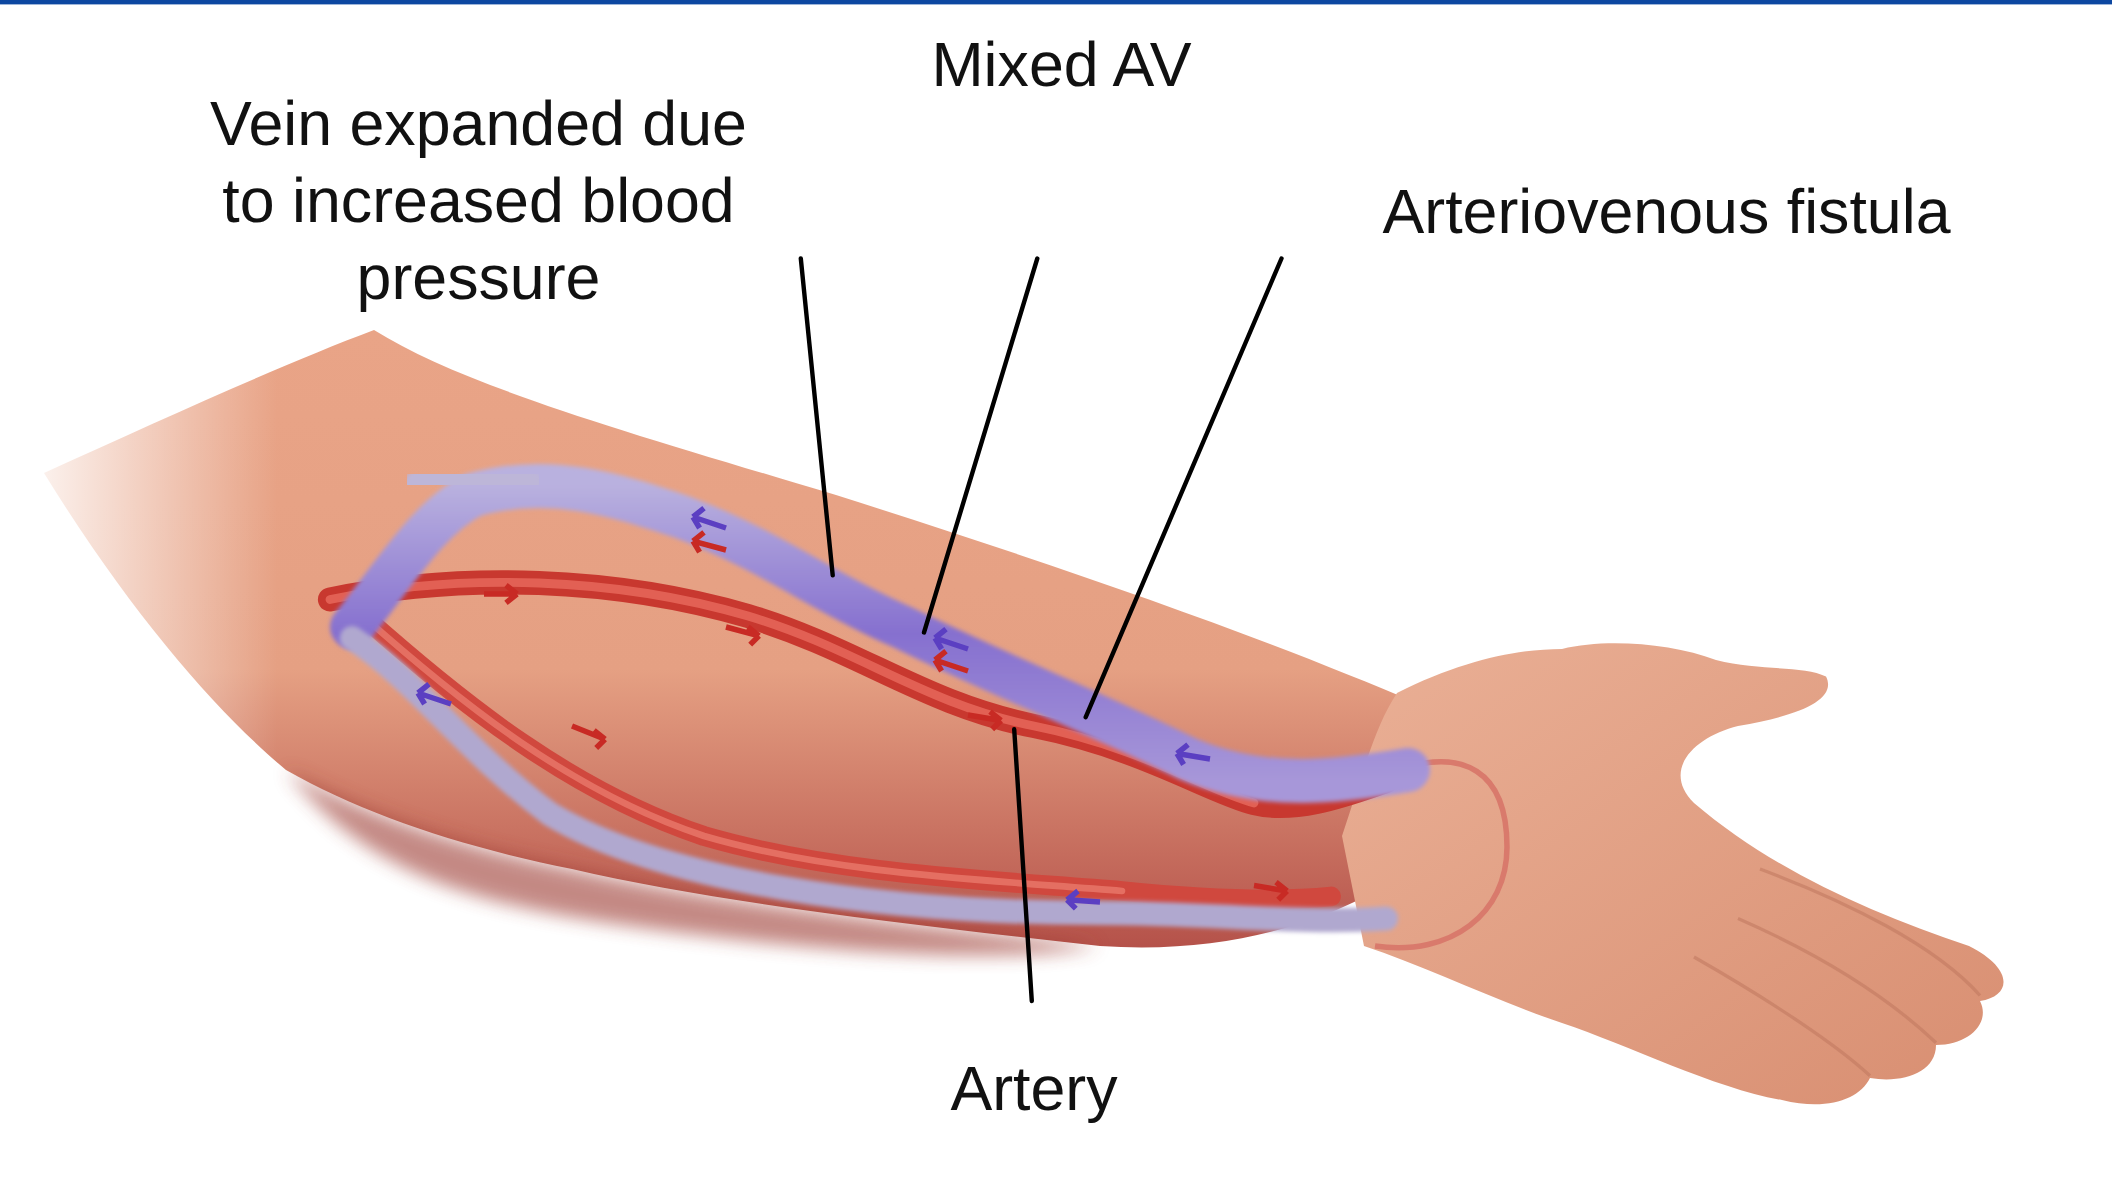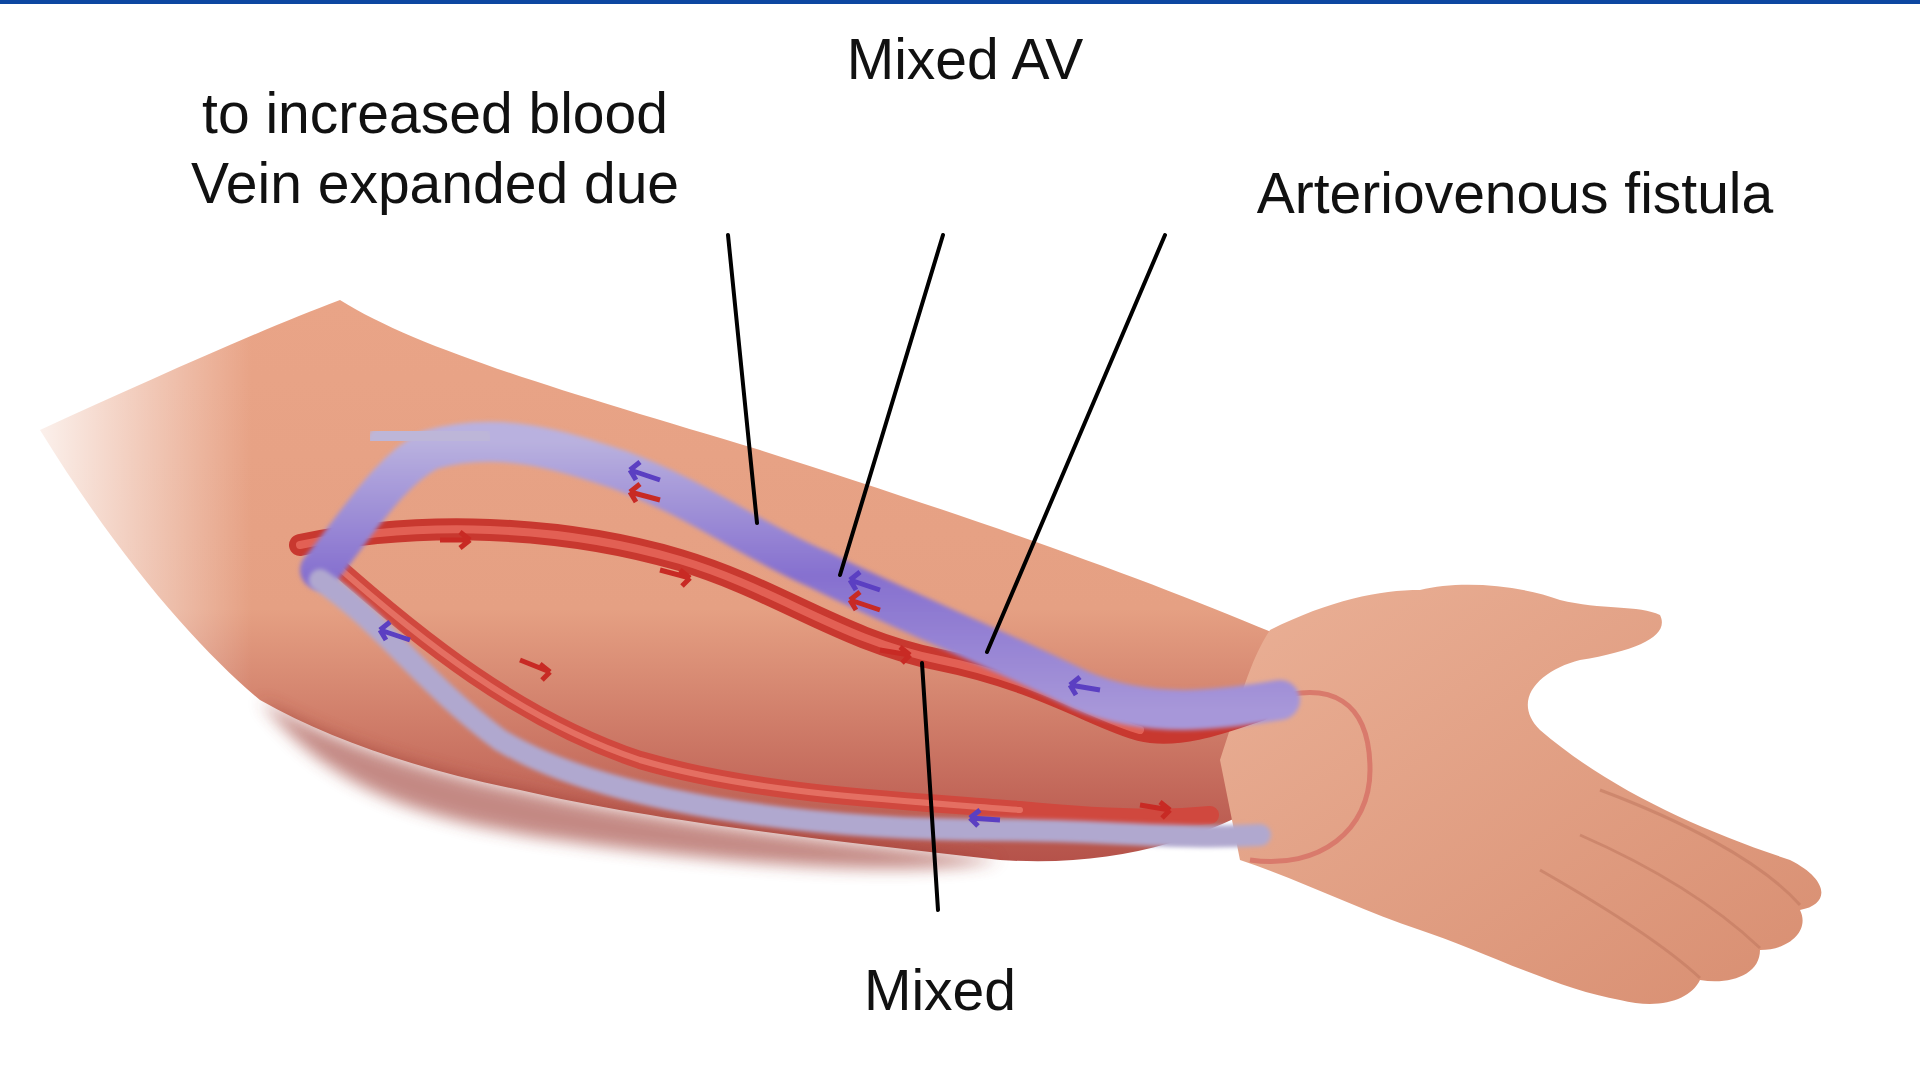--- a/index.html
+++ b/index.html
@@ -92,27 +92,28 @@
 
   <g stroke="#000" stroke-width="4" stroke-linecap="round">
     <line x1="728" y1="235" x2="757" y2="523"></line>
     <line x1="943" y1="235" x2="840" y2="575"></line>
     <line x1="1165" y1="235" x2="987" y2="652"></line>
     <line x1="922" y1="663" x2="938" y2="910"></line>
   </g>
 </svg>
 
 <div class="label lbl-vein">
+  <span>Vein expanded due</span>
   <span>to increased blood</span>
-  <span>Vein expanded due</span>
+  <span>pressure</span>
 </div>
 
 <div class="label lbl-mixed">
   <span>Mixed AV</span>
 </div>
 
 <div class="label lbl-fistula">
   <span>Arteriovenous fistula</span>
 </div>
 
 <div class="label lbl-artery">
-  <span>Mixed</span>
+  <span>Artery</span>
 </div>
 
 </body></html>

